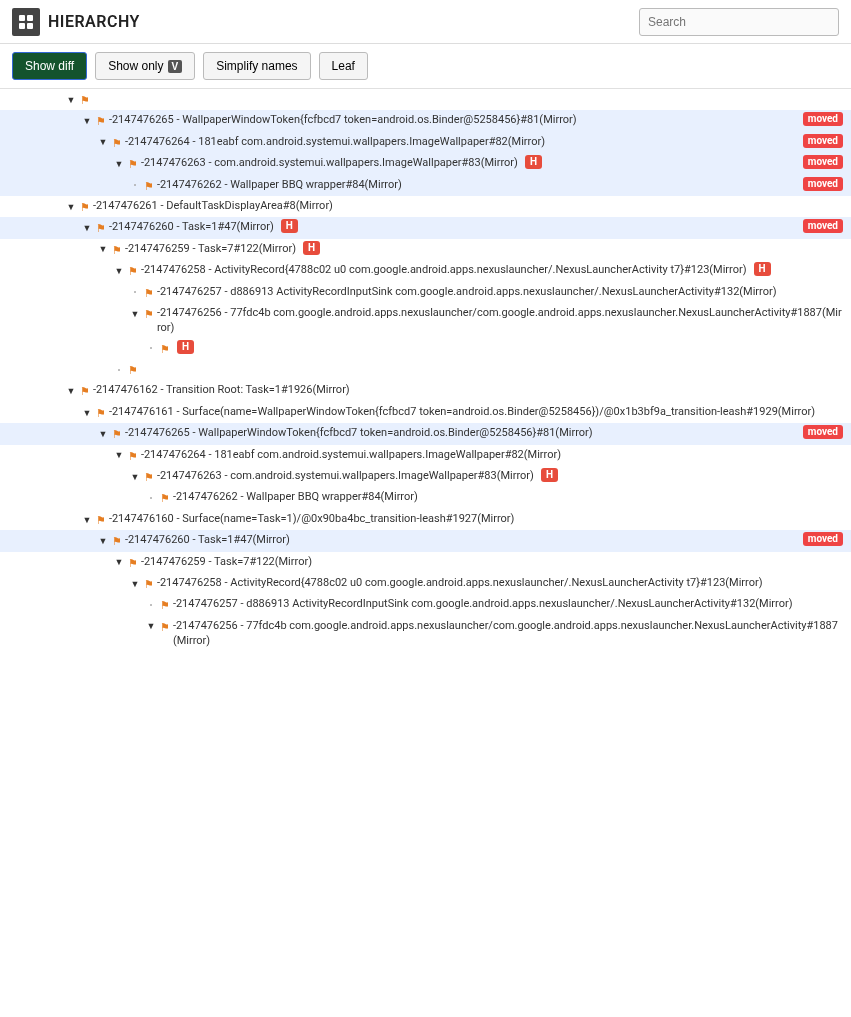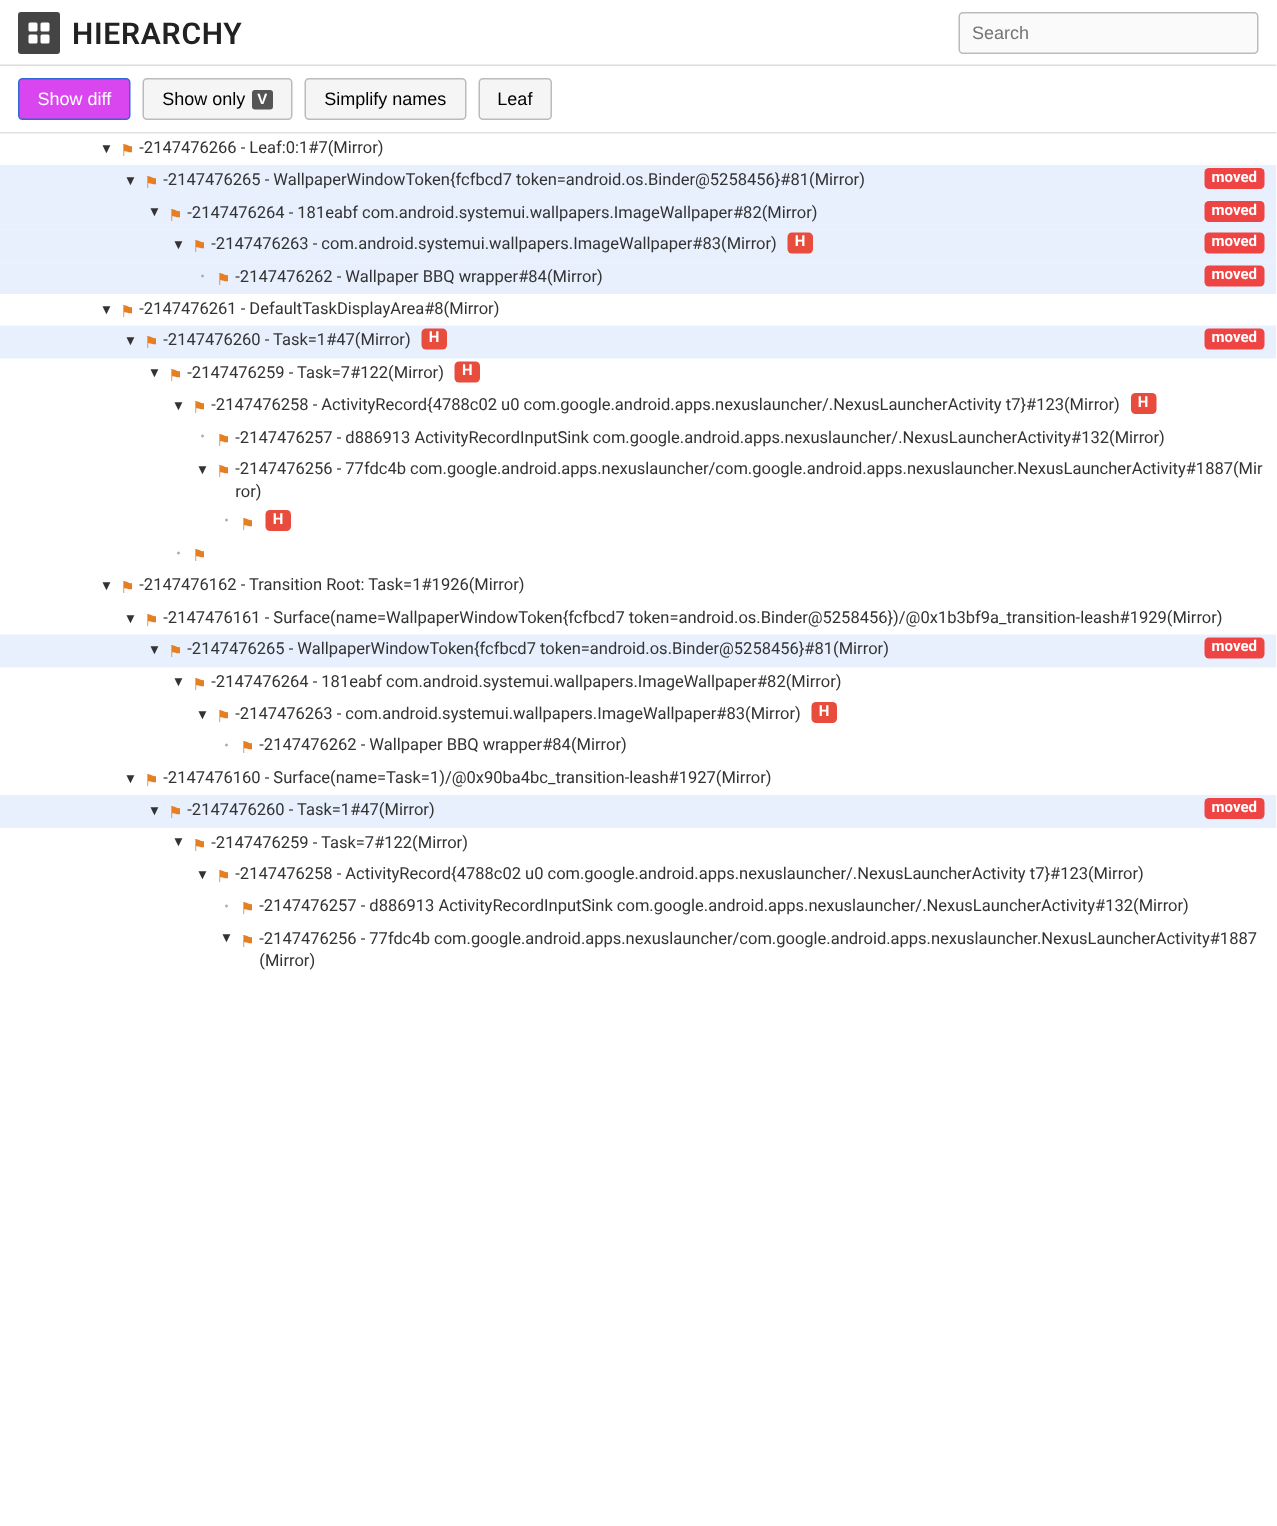--- a/index.html
+++ b/index.html
@@ -19,21 +19,21 @@
       height: 28px;
       background: #444;
       display: flex;
       align-items: center;
       justify-content: center;
       margin-right: 8px;
       border-radius: 2px;
     }
     .header-logo svg { fill: white; }
     .header-title {
-      font-size: 20px;
+      font-size: 16px;
       font-weight: 600;
       color: #222;
       letter-spacing: 0.5px;
       flex: 1;
     }
     .search-box {
       width: 200px;
       height: 28px;
       border: 1px solid #bbb;
       border-radius: 3px;
@@ -59,21 +59,21 @@
       border: 1px solid #bbb;
       border-radius: 3px;
       background: #f5f5f5;
       font-size: 12px;
       cursor: pointer;
       display: flex;
       align-items: center;
       gap: 4px;
     }
     .btn.active {
-      background: #d946ef;
+      background: #14532d;
       color: #fff;
       border-color: #3367d6;
     }
     .btn-show-only {
       background: #f5f5f5;
     }
     .badge {
       background: #555;
       color: #fff;
       border-radius: 2px;
@@ -198,23 +198,20 @@
 <div class="tree-row">
       <div class="indent-col">
         <div class="indent-unit" style="background-color: rgba(231, 76, 60, 0.18);"></div>
         <div class="indent-unit" style="background-color: rgba(243, 156, 18, 0.18);"></div>
         <div class="indent-unit" style="background-color: rgba(39, 174, 96, 0.18);"></div>
         <div class="indent-unit" style="background-color: rgba(41, 128, 185, 0.18);"></div>
       </div>
       <div class="node-content">
         <span class="toggle-btn expanded"></span>
         <span class="node-icon">⚑</span>
-        <span style="font-size: 11px; flex: 1 1 0%; word-break: break-all; display: flex; align-items: flex-start; flex-wrap: wrap; gap: 3px;">
-          <span>-2147476266 - Leaf:0:1#7(Mirror)</span>
-        </span>
       </div>
     </div>
     <div class="tree-row row-highlight-moved">
       <div class="indent-col">
         <div class="indent-unit" style="background-color: rgba(231, 76, 60, 0.18);"></div>
         <div class="indent-unit" style="background-color: rgba(243, 156, 18, 0.18);"></div>
         <div class="indent-unit" style="background-color: rgba(39, 174, 96, 0.18);"></div>
         <div class="indent-unit" style="background-color: rgba(41, 128, 185, 0.18);"></div>
         <div class="indent-unit" style="background-color: rgba(155, 89, 182, 0.18);"></div>
       </div>

